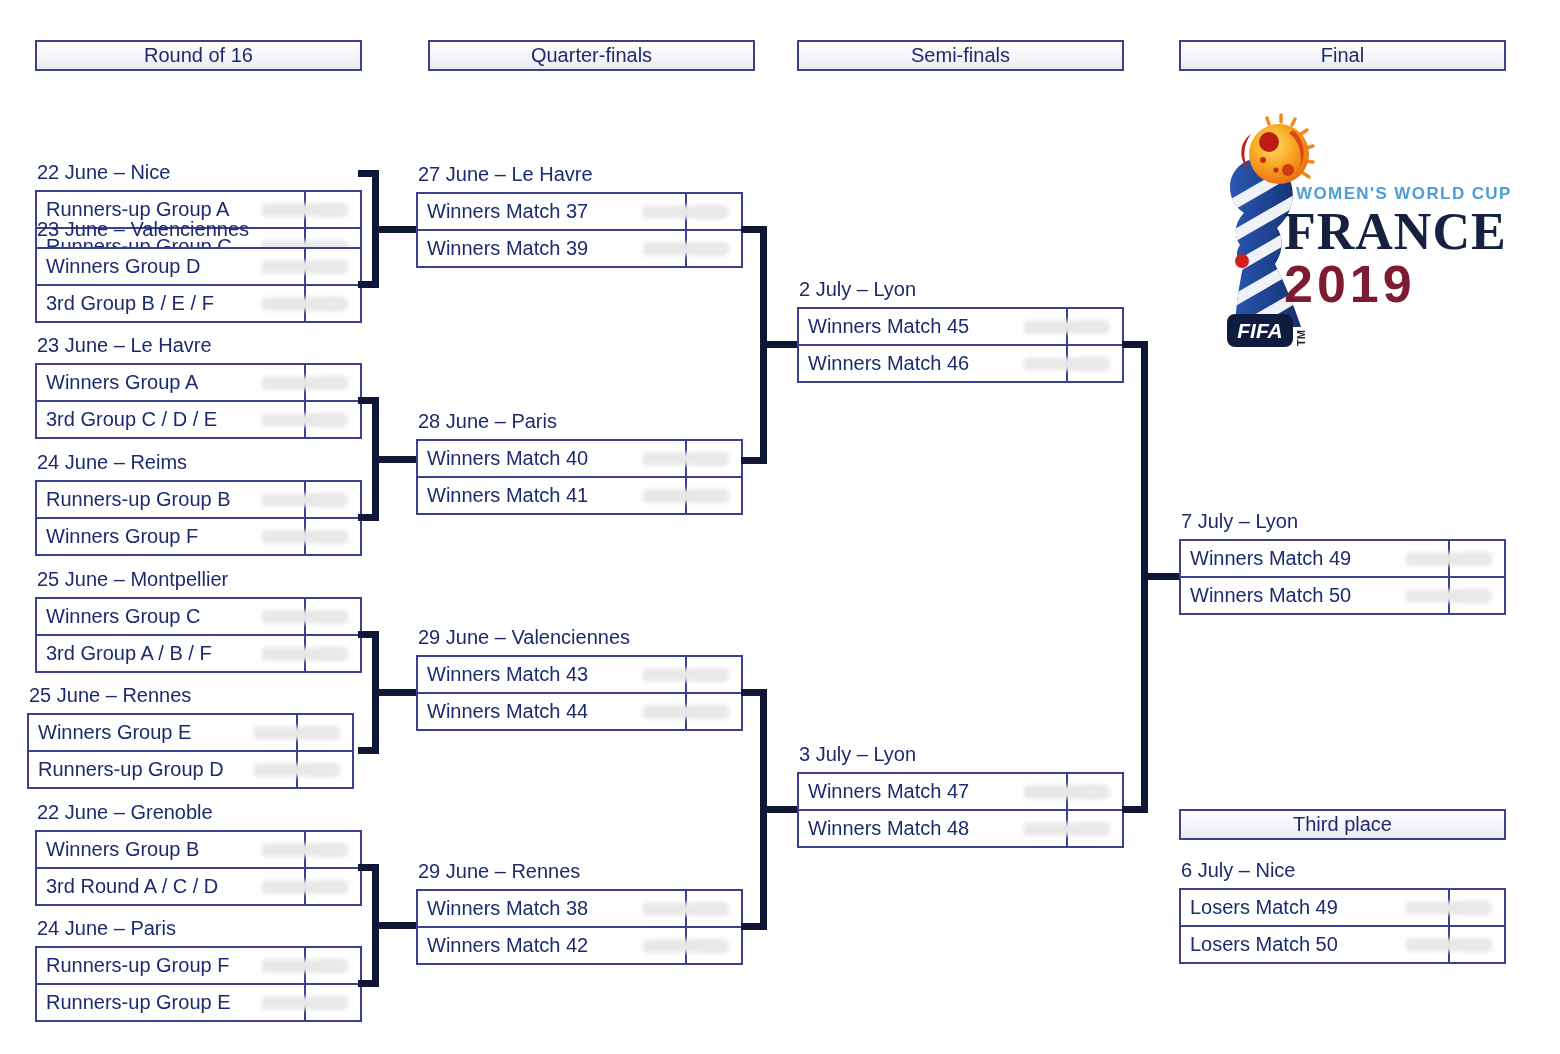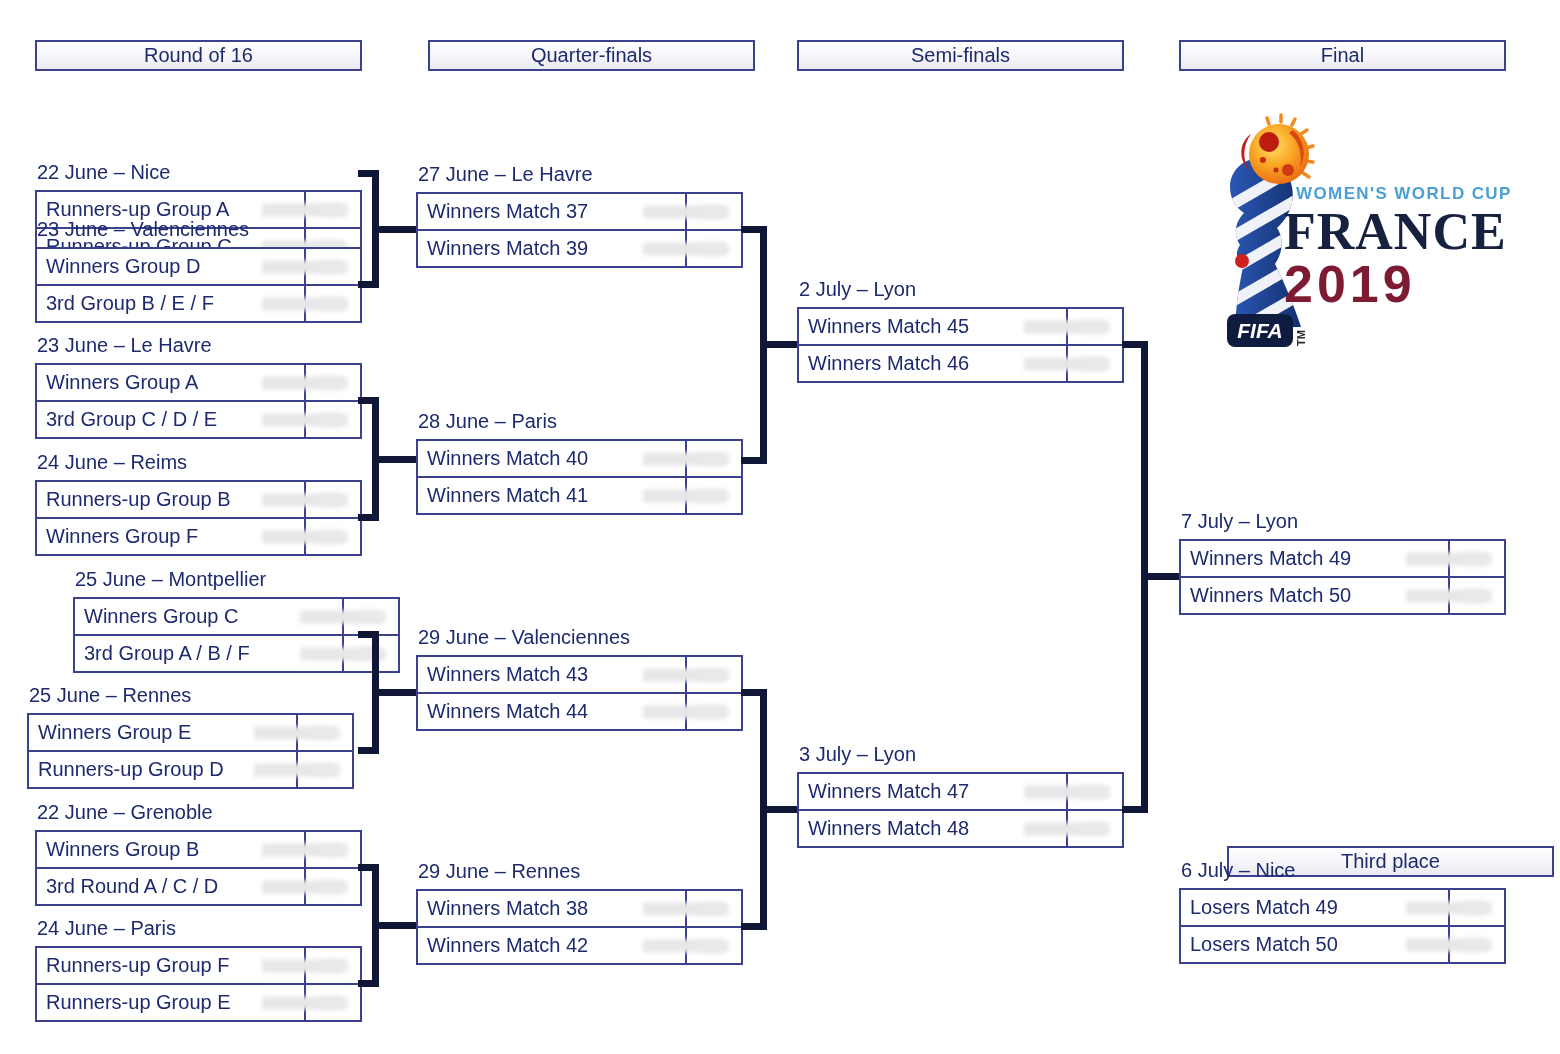--- a/index.html
+++ b/index.html
@@ -35,21 +35,21 @@
 </style>
 </head>
 <body>
 
 <div id="canvas">
 
   <div class="col-header" style="left:35px;top:40px;">Round of 16</div>
   <div class="col-header" style="left:428px;top:40px;">Quarter-finals</div>
   <div class="col-header" style="left:797px;top:40px;">Semi-finals</div>
   <div class="col-header" style="left:1179px;top:40px;">Final</div>
-  <div class="col-header" style="left:1179px;top:846px;margin-left:48px;">Third place</div>
+  <div class="col-header" style="left:1179px;top:809px;">Third place</div>
 
   <div class="match" style="left:35px;top:112px;margin-top:48px;">
     <div class="match-date">22 June – Nice</div>
     <div class="match-box">
       <div class="team-row">
         <div class="team-cell">Runners-up Group A</div>
           <div class="g-name"></div>
         <div class="score-cell">
             <div class="g-score"></div>
           </div>
@@ -117,21 +117,21 @@
       <div class="team-row">
         <div class="team-cell">Winners Group F</div>
           <div class="g-name"></div>
         <div class="score-cell">
             <div class="g-score"></div>
           </div>
       </div>
     </div>
   </div>
 
-  <div class="match" style="left:35px;top:567px;margin-left:38px;">
+  <div class="match" style="left:35px;top:567px;">
     <div class="match-date">25 June – Montpellier</div>
     <div class="match-box">
       <div class="team-row">
         <div class="team-cell">Winners Group C</div>
           <div class="g-name"></div>
         <div class="score-cell">
             <div class="g-score"></div>
           </div>
       </div>
       <div class="team-row">

